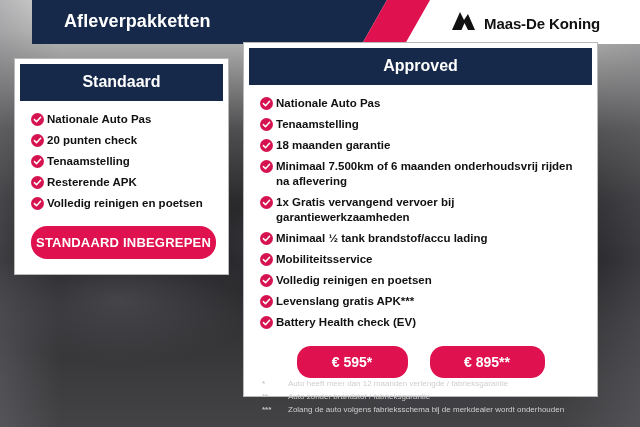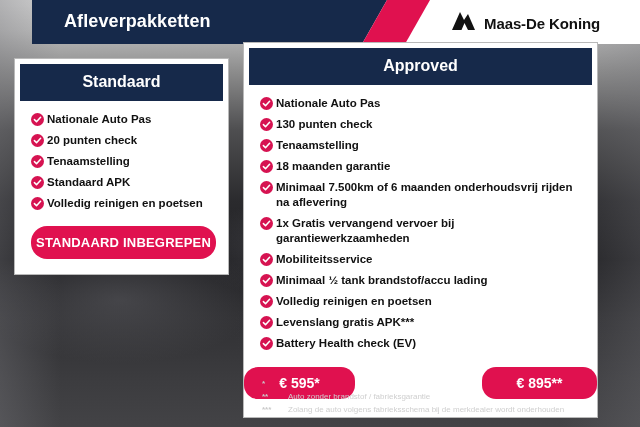--- a/index.html
+++ b/index.html
@@ -143,21 +143,21 @@
     cursor: pointer;
   }
   .btn-standaard {
     width: 185px;
     padding: 9px 0;
     font-size: 13px;
     letter-spacing: 0.2px;
   }
   .price-row {
     display: flex;
-    justify-content: space-between;
+    justify-content: center;
     gap: 22px;
     padding: 10px 0 6px 0;
   }
   .btn-price {
     width: 111px;
     padding: 8px 0;
     font-size: 14px;
     border-radius: 14px;
   }
   .btn-price.wide { width: 115px; }
@@ -227,21 +227,21 @@
             <circle cx="8" cy="8" r="8" fill="#d61351"></circle>
             <path d="M4.2 8.2 L6.8 10.8 L11.8 5.3" stroke="#ffffff" stroke-width="1.9" fill="none" stroke-linecap="round" stroke-linejoin="round"></path>
           </svg>
           <span class="feat-text">Tenaamstelling</span>
         </li>
         <li>
           <svg class="chk" viewBox="0 0 16 16">
             <circle cx="8" cy="8" r="8" fill="#d61351"></circle>
             <path d="M4.2 8.2 L6.8 10.8 L11.8 5.3" stroke="#ffffff" stroke-width="1.9" fill="none" stroke-linecap="round" stroke-linejoin="round"></path>
           </svg>
-          <span class="feat-text">Standaard APK</span>
+          <span class="feat-text">Resterende APK</span>
         </li>
         <li>
           <svg class="chk" viewBox="0 0 16 16">
             <circle cx="8" cy="8" r="8" fill="#d61351"></circle>
             <path d="M4.2 8.2 L6.8 10.8 L11.8 5.3" stroke="#ffffff" stroke-width="1.9" fill="none" stroke-linecap="round" stroke-linejoin="round"></path>
           </svg>
           <span class="feat-text">Volledig reinigen en poetsen</span>
         </li>
       </ul>
       <div class="btn-row-std">
@@ -259,27 +259,20 @@
             <circle cx="8" cy="8" r="8" fill="#d61351"></circle>
             <path d="M4.2 8.2 L6.8 10.8 L11.8 5.3" stroke="#ffffff" stroke-width="1.9" fill="none" stroke-linecap="round" stroke-linejoin="round"></path>
           </svg>
           <span class="feat-text">Nationale Auto Pas</span>
         </li>
         <li>
           <svg class="chk" viewBox="0 0 16 16">
             <circle cx="8" cy="8" r="8" fill="#d61351"></circle>
             <path d="M4.2 8.2 L6.8 10.8 L11.8 5.3" stroke="#ffffff" stroke-width="1.9" fill="none" stroke-linecap="round" stroke-linejoin="round"></path>
           </svg>
-          <span class="feat-text">130 punten check</span>
-        </li>
-        <li>
-          <svg class="chk" viewBox="0 0 16 16">
-            <circle cx="8" cy="8" r="8" fill="#d61351"></circle>
-            <path d="M4.2 8.2 L6.8 10.8 L11.8 5.3" stroke="#ffffff" stroke-width="1.9" fill="none" stroke-linecap="round" stroke-linejoin="round"></path>
-          </svg>
           <span class="feat-text">Tenaamstelling</span>
         </li>
         <li>
           <svg class="chk" viewBox="0 0 16 16">
             <circle cx="8" cy="8" r="8" fill="#d61351"></circle>
             <path d="M4.2 8.2 L6.8 10.8 L11.8 5.3" stroke="#ffffff" stroke-width="1.9" fill="none" stroke-linecap="round" stroke-linejoin="round"></path>
           </svg>
           <span class="feat-text">18 maanden garantie</span>
         </li>
         <li>
@@ -294,28 +287,28 @@
             <circle cx="8" cy="8" r="8" fill="#d61351"></circle>
             <path d="M4.2 8.2 L6.8 10.8 L11.8 5.3" stroke="#ffffff" stroke-width="1.9" fill="none" stroke-linecap="round" stroke-linejoin="round"></path>
           </svg>
           <span class="feat-text">1x Gratis vervangend vervoer bij garantiewerkzaamheden</span>
         </li>
         <li>
           <svg class="chk" viewBox="0 0 16 16">
             <circle cx="8" cy="8" r="8" fill="#d61351"></circle>
             <path d="M4.2 8.2 L6.8 10.8 L11.8 5.3" stroke="#ffffff" stroke-width="1.9" fill="none" stroke-linecap="round" stroke-linejoin="round"></path>
           </svg>
+          <span class="feat-text">Minimaal ½ tank brandstof/accu lading</span>
+        </li>
+        <li>
+          <svg class="chk" viewBox="0 0 16 16">
+            <circle cx="8" cy="8" r="8" fill="#d61351"></circle>
+            <path d="M4.2 8.2 L6.8 10.8 L11.8 5.3" stroke="#ffffff" stroke-width="1.9" fill="none" stroke-linecap="round" stroke-linejoin="round"></path>
+          </svg>
           <span class="feat-text">Mobiliteitsservice</span>
-        </li>
-        <li>
-          <svg class="chk" viewBox="0 0 16 16">
-            <circle cx="8" cy="8" r="8" fill="#d61351"></circle>
-            <path d="M4.2 8.2 L6.8 10.8 L11.8 5.3" stroke="#ffffff" stroke-width="1.9" fill="none" stroke-linecap="round" stroke-linejoin="round"></path>
-          </svg>
-          <span class="feat-text">Minimaal ½ tank brandstof/accu lading</span>
         </li>
         <li>
           <svg class="chk" viewBox="0 0 16 16">
             <circle cx="8" cy="8" r="8" fill="#d61351"></circle>
             <path d="M4.2 8.2 L6.8 10.8 L11.8 5.3" stroke="#ffffff" stroke-width="1.9" fill="none" stroke-linecap="round" stroke-linejoin="round"></path>
           </svg>
           <span class="feat-text">Volledig reinigen en poetsen</span>
         </li>
         <li>
           <svg class="chk" viewBox="0 0 16 16">
@@ -335,20 +328,21 @@
       <div class="price-row">
         <button class="btn btn-price">€ 595*</button>
         <button class="btn btn-price wide">€ 895**</button>
       </div>
     </div>
   </div>
 
   <div class="footnotes">
     <div class="fn-row">
       <span class="fn-mark">*</span>
+      <span class="fn-text">Auto heeft meer dan 12 maanden verlengde / fabrieksgarantie</span>
     </div>
     <div class="fn-row">
       <span class="fn-mark">**</span>
       <span class="fn-text">Auto zonder brandstof / fabrieksgarantie</span>
     </div>
     <div class="fn-row">
       <span class="fn-mark">***</span>
       <span class="fn-text">Zolang de auto volgens fabrieksschema bij de merkdealer wordt onderhouden</span>
     </div>
   </div>

